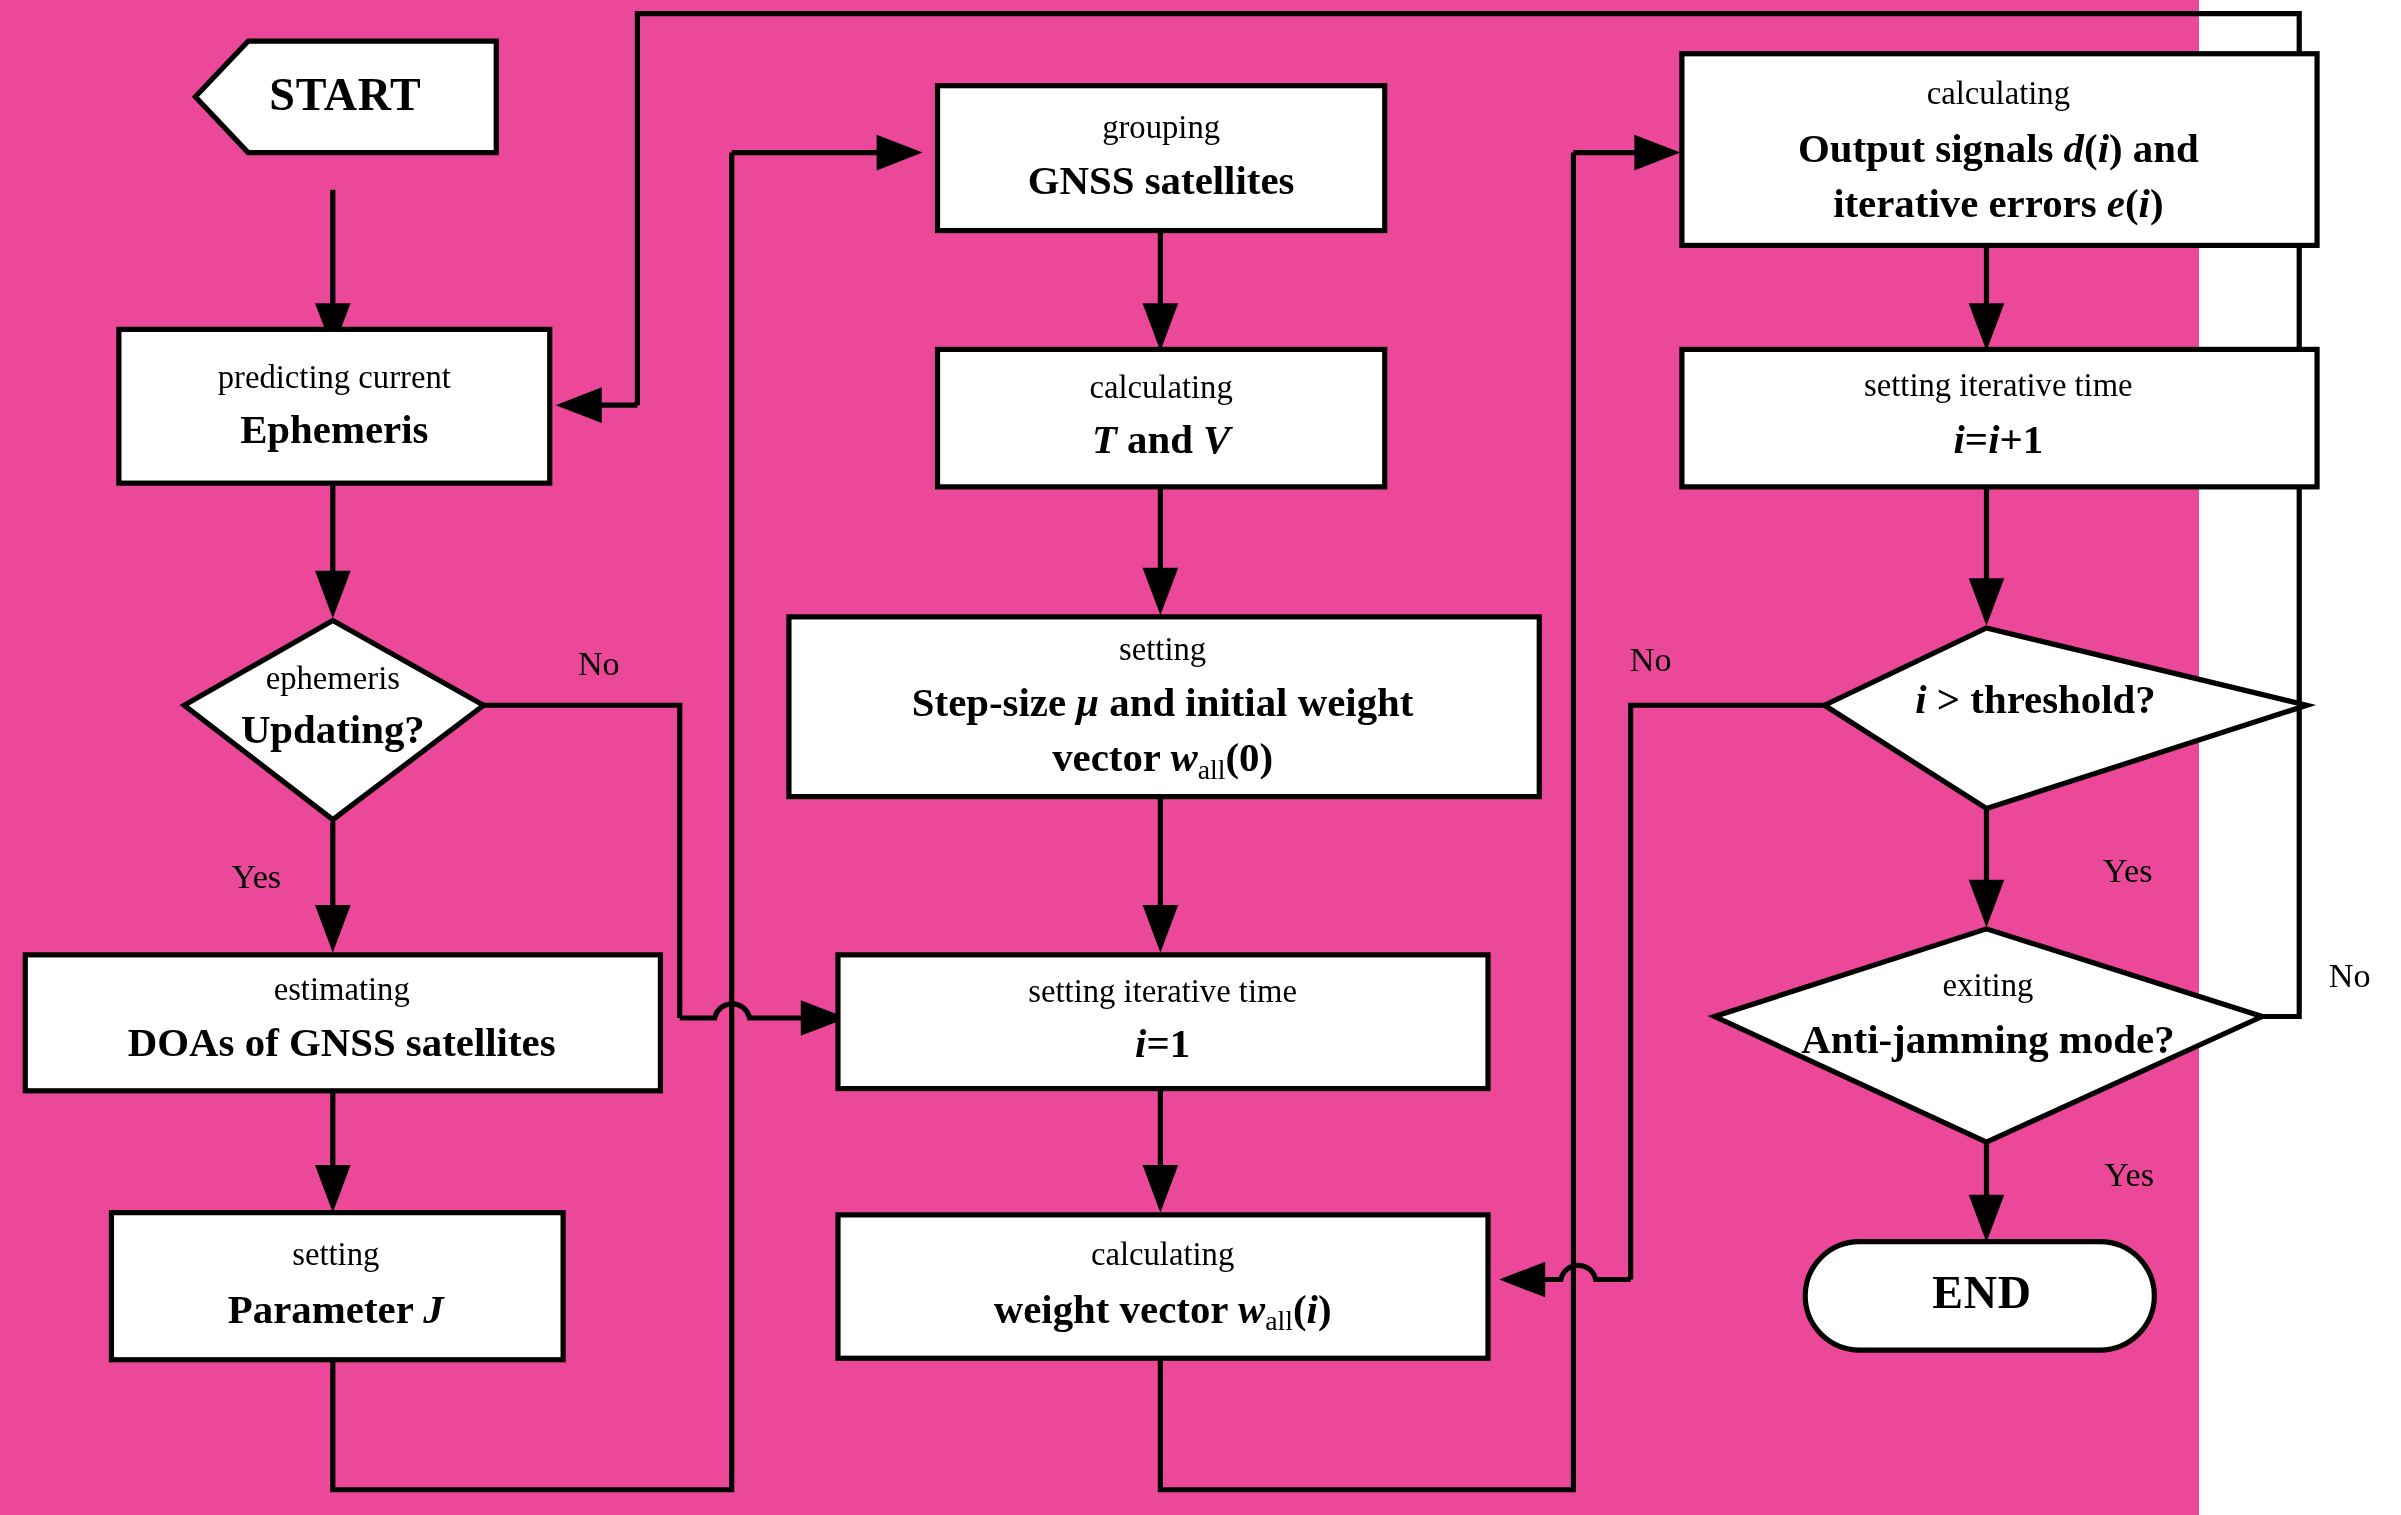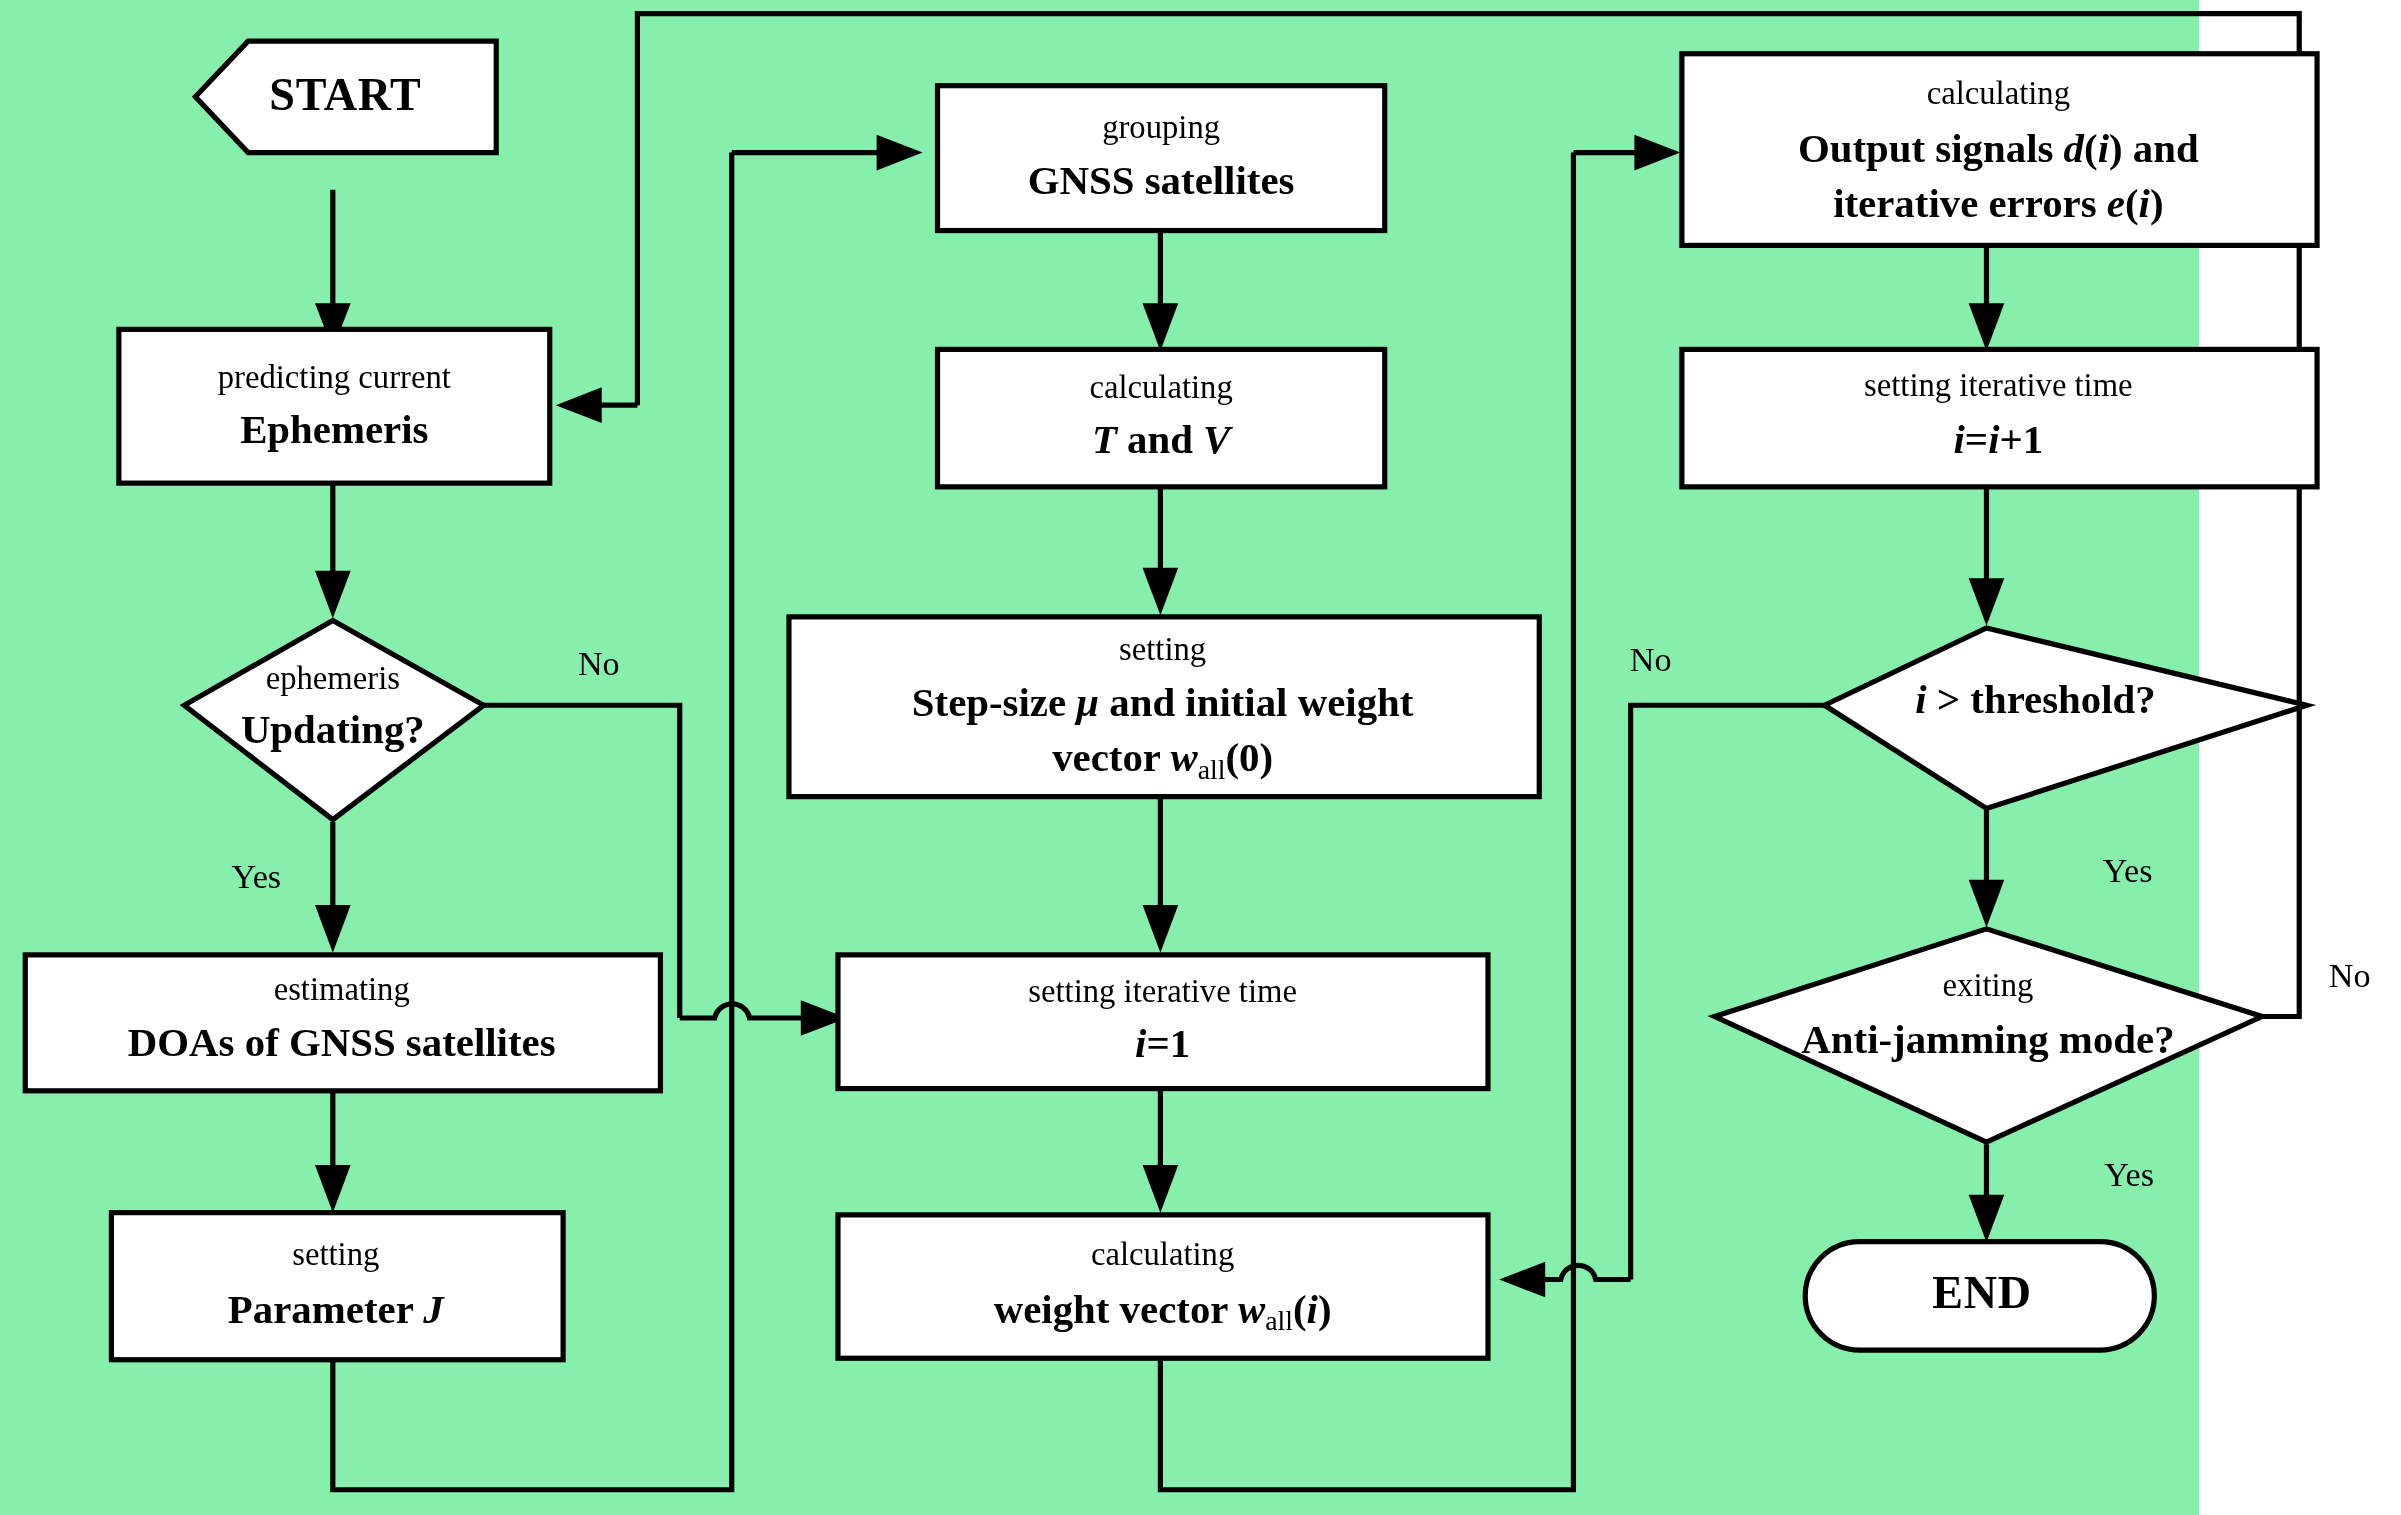--- a/index.html
+++ b/index.html
@@ -10,21 +10,21 @@
   body {
     width: 2401px;
     height: 1516px;
     font-family: "Liberation Serif", "DejaVu Serif", serif;
     overflow: hidden;
   }
   #flowchart-root {
     position: relative;
     width: 2199px;
     height: 1516px;
-    background: #86efac;
+    background: #ec4899;
   }
   svg#diagram {
     display: block;
     width: 2401px;
     height: 1516px;
   }
   .shape-outline {
     fill: #ffffff;
     stroke: #000000;
     stroke-width: 7;

